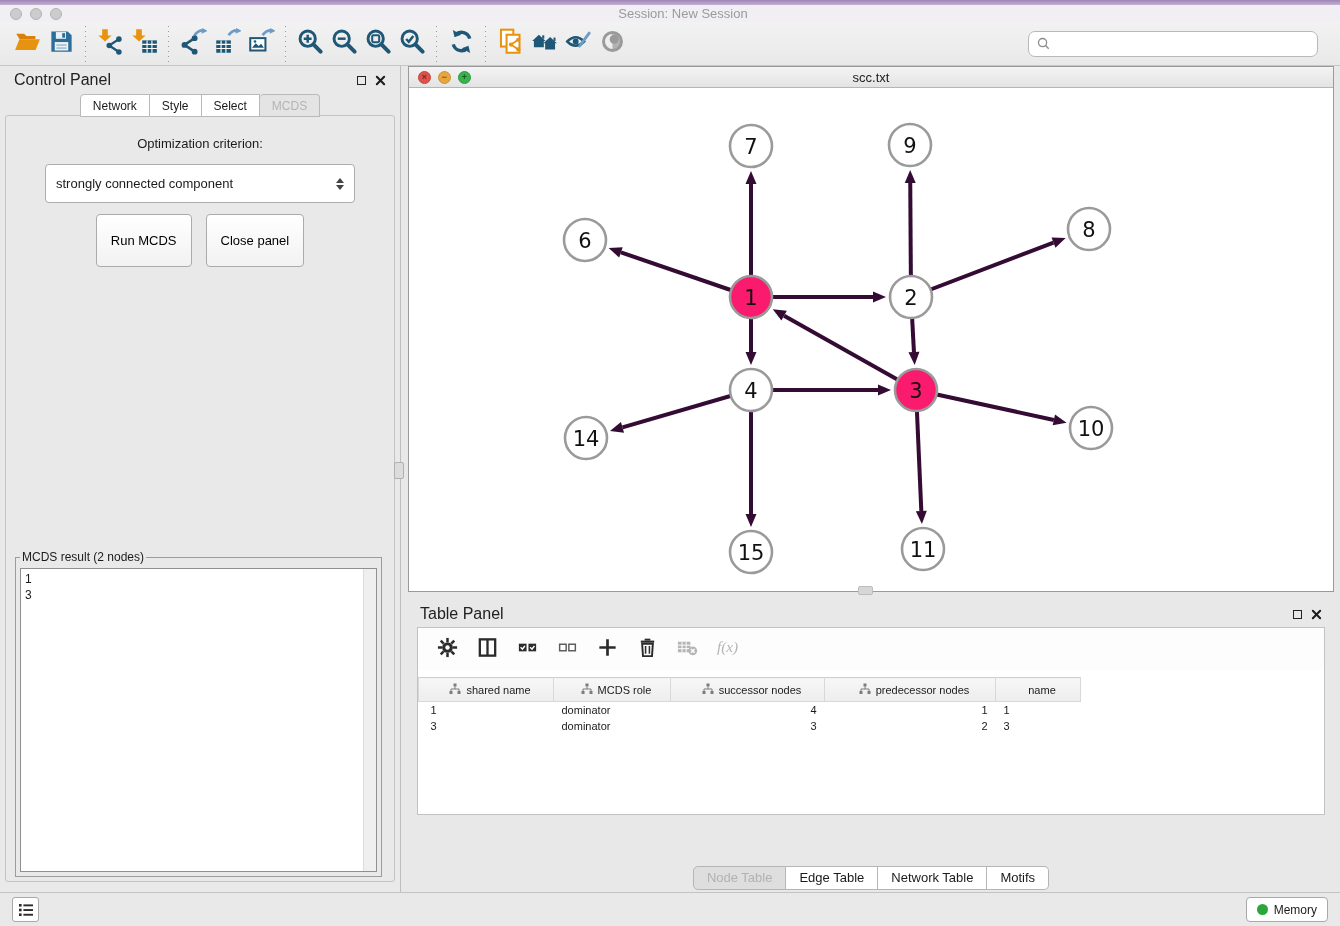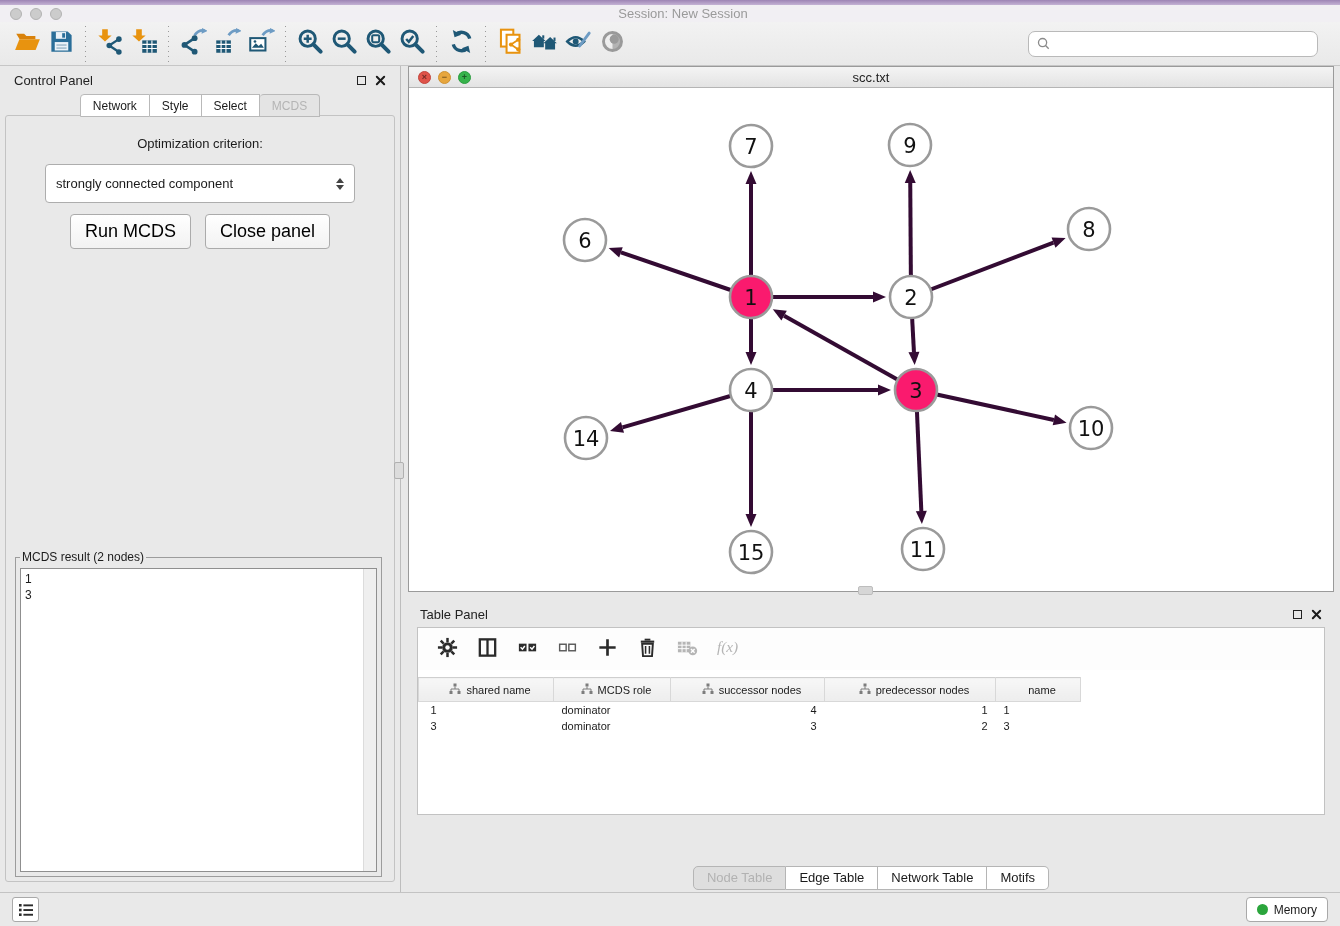--- a/index.html
+++ b/index.html
@@ -27,21 +27,21 @@
   #toolbar-spacer { flex:1; }
   #global-search { width:290px; height:26px; background:#fff; border:1px solid #b9b9b9;
     border-radius:7px; display:flex; align-items:center; padding:0 8px; margin-right:12px; }
   #global-search input { border:none; outline:none; flex:1; font-size:12px; margin-left:6px;
     font-family:"Liberation Sans",sans-serif; background:transparent; }
 
   
   #control-panel { position:absolute; left:0; top:66px; width:401px; height:826px;
     background:#e9e9e9; border-right:1px solid #bdbdbd; }
   .panel-header { height:28px; display:flex; align-items:center; padding:0 14px;
-    font-size:13px; color:#222; }
+    font-size:16px; color:#222; }
   .panel-header .ph-icons { margin-left:auto; display:flex; gap:9px; align-items:center; }
   .float-box { width:9px; height:9px; border:1.5px solid #222; display:inline-block; }
   #cp-tabs { display:flex; justify-content:center; position:relative; z-index:2; }
   .cp-tab { font-size:12px; padding:4px 12px 3px; background:#fff;
     border:1px solid #b9b9b9; border-left:none; }
   .cp-tab:first-child { border-left:1px solid #b9b9b9; border-radius:4px 0 0 0; }
   .cp-tab:last-child { border-radius:0 4px 0 0; }
   .cp-tab.selected { background:#e4e4e4; color:#b4b4b4; border-radius:4px 4px 0 0; }
   #cp-content { position:absolute; left:5px; right:5px; top:49px; bottom:10px;
     border:1px solid #c3c3c3; border-radius:3px; background:#e9e9e9; padding-top:20px; }
@@ -49,21 +49,21 @@
   #criterion-select { width:310px; height:39px; margin:0 auto; background:#fff;
     border:1px solid #adadad; border-radius:4px; display:flex; align-items:center;
     font-size:13px; padding:0 10px; }
   #criterion-select .spinners { margin-left:auto; display:flex; flex-direction:column; gap:2px; }
   .tri-up { width:0; height:0; border-left:4px solid transparent; border-right:4px solid transparent;
     border-bottom:5px solid #444; }
   .tri-dn { width:0; height:0; border-left:4px solid transparent; border-right:4px solid transparent;
     border-top:5px solid #444; }
   #cp-buttons { display:flex; justify-content:center; gap:14px; margin-top:11px; }
   .soft-btn { background:linear-gradient(#ffffff,#f2f2f2); border:1px solid #ababab;
-    border-radius:4px; font-size:18px; padding:6px 14px; font-family:"Liberation Sans",sans-serif; }
+    border-radius:4px; font-size:13px; padding:18px 14px; font-family:"Liberation Sans",sans-serif; }
   #result-fieldset { position:absolute; left:9px; right:12px; top:434px; bottom:4px;
     border:1px solid #9c9c9c; font-size:12px; }
   #result-fieldset legend { margin-left:4px; padding:0 2px; font-size:12px; }
   #result-area { position:absolute; left:4px; right:4px; top:4px; bottom:4px; background:#fff;
     border:1px solid #8f8f8f; font-size:12px; line-height:16px; padding:2px 4px; overflow:hidden; }
   #result-scrollbar { position:absolute; right:0; top:0; bottom:0; width:13px;
     background:#efefef; border-left:1px solid #dcdcdc; }
 
   
   #network-frame { position:absolute; left:408px; top:66px; width:926px; height:526px;

